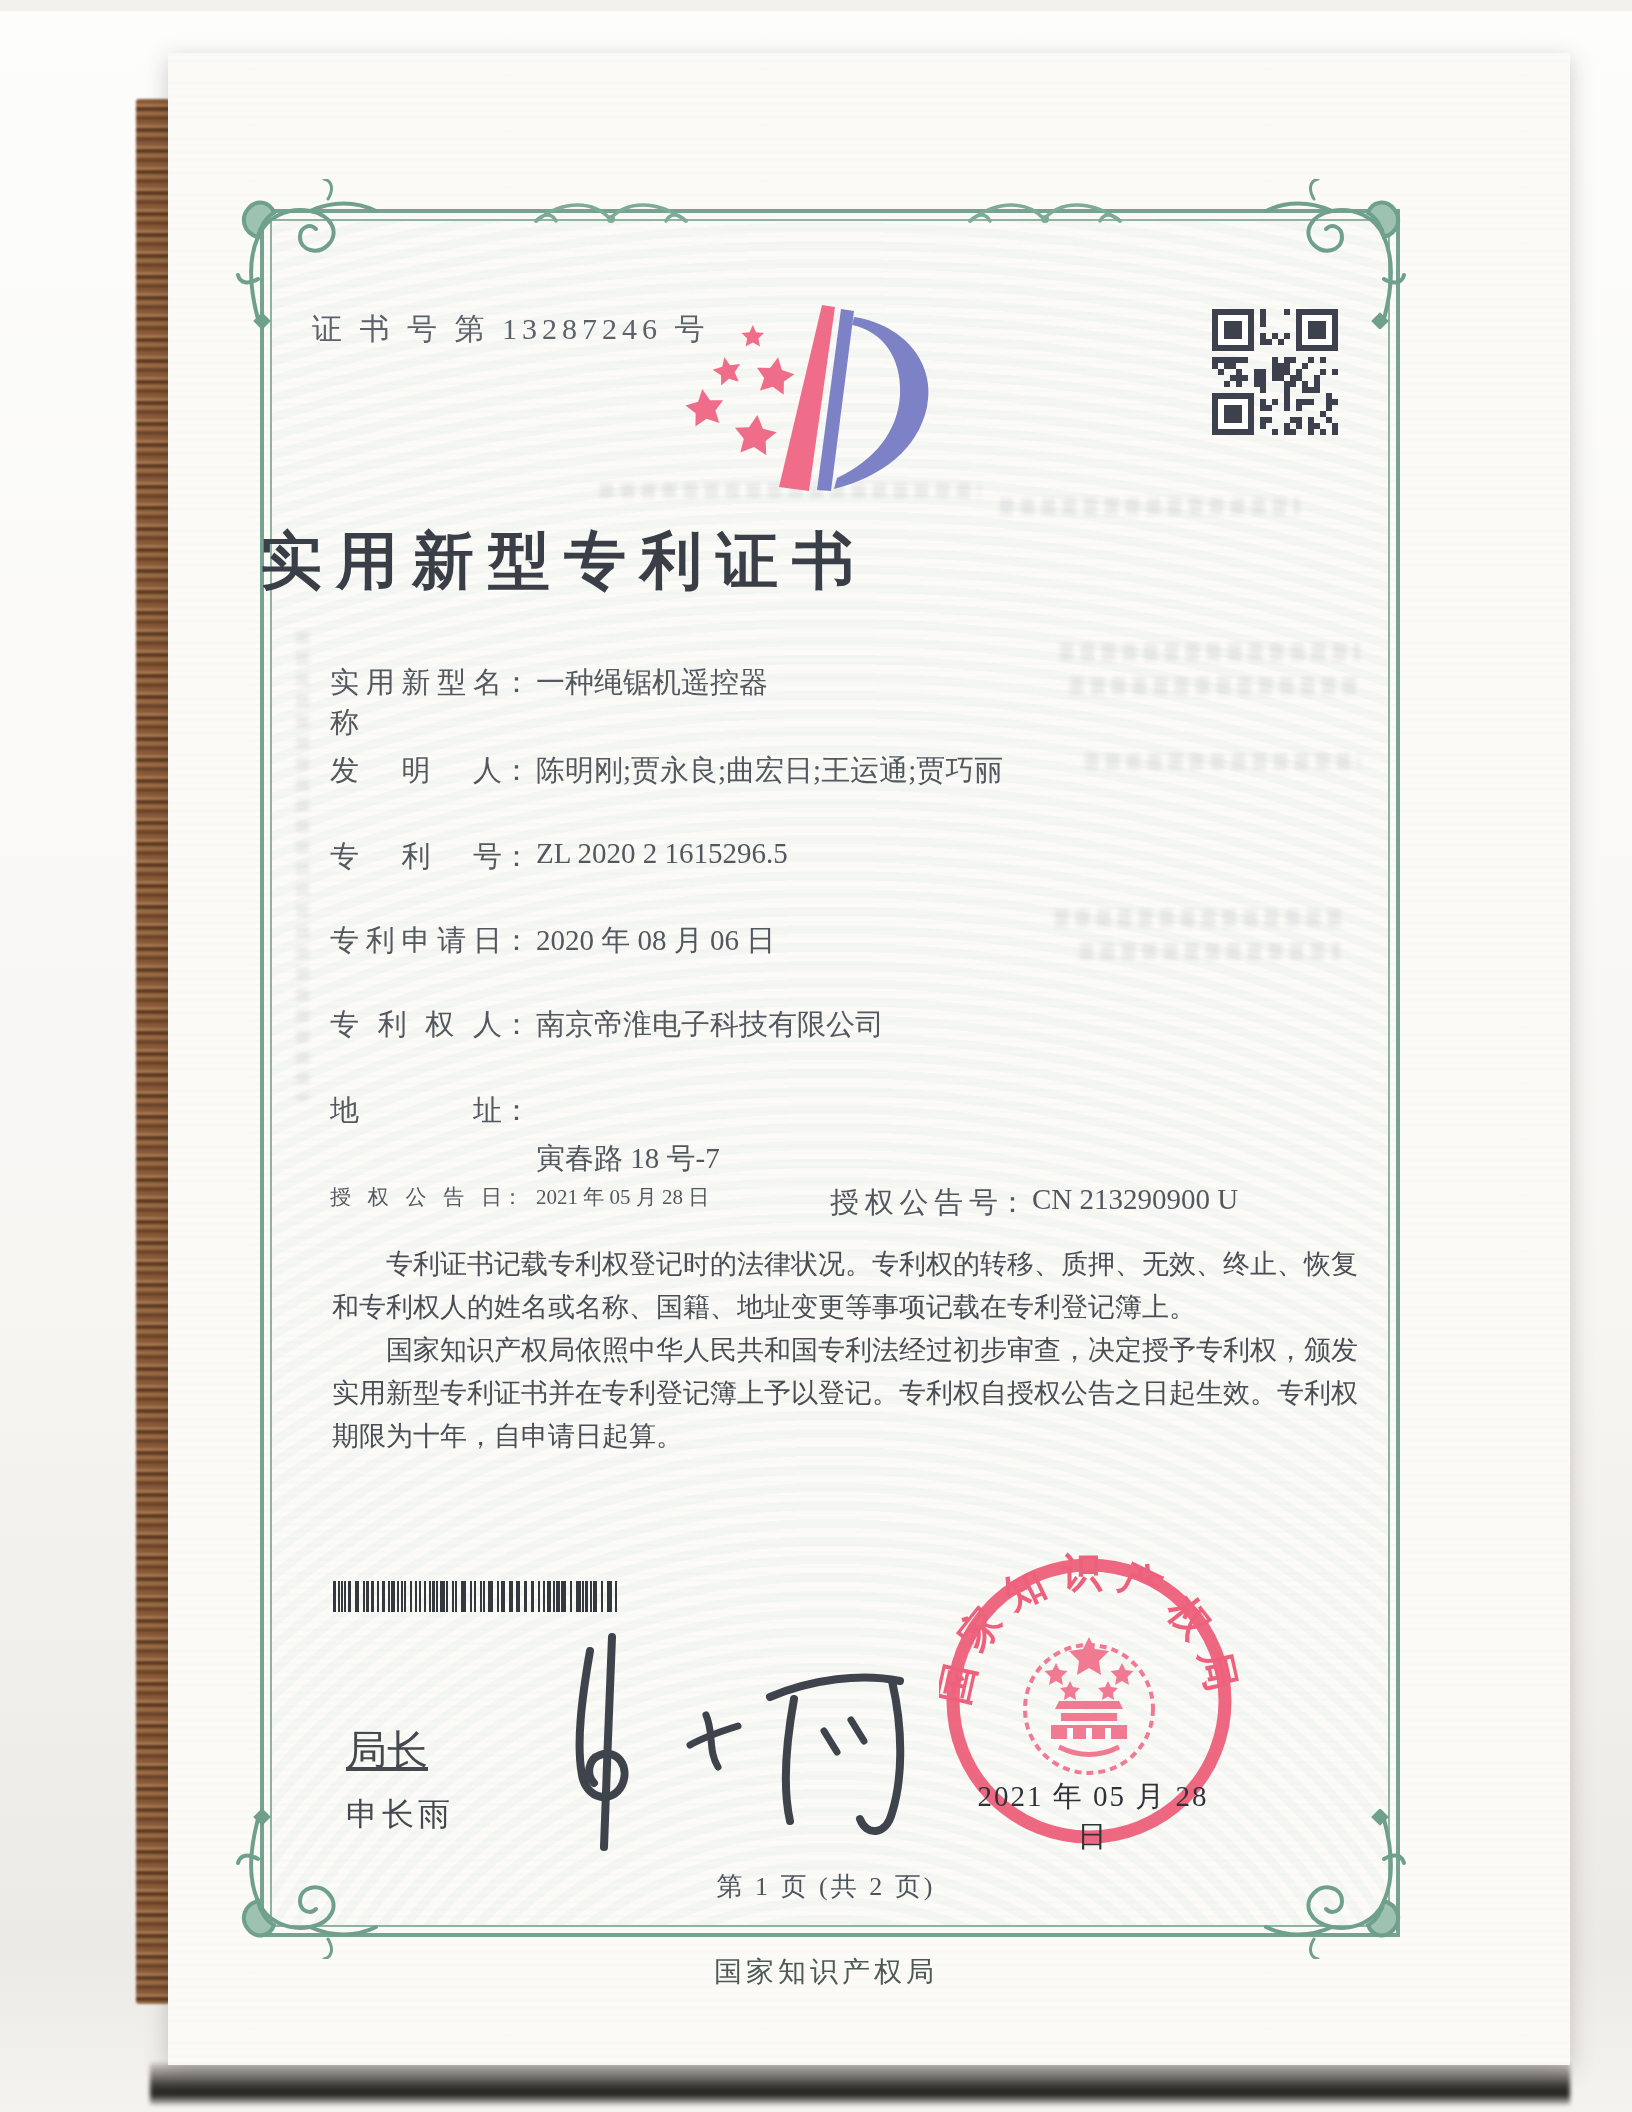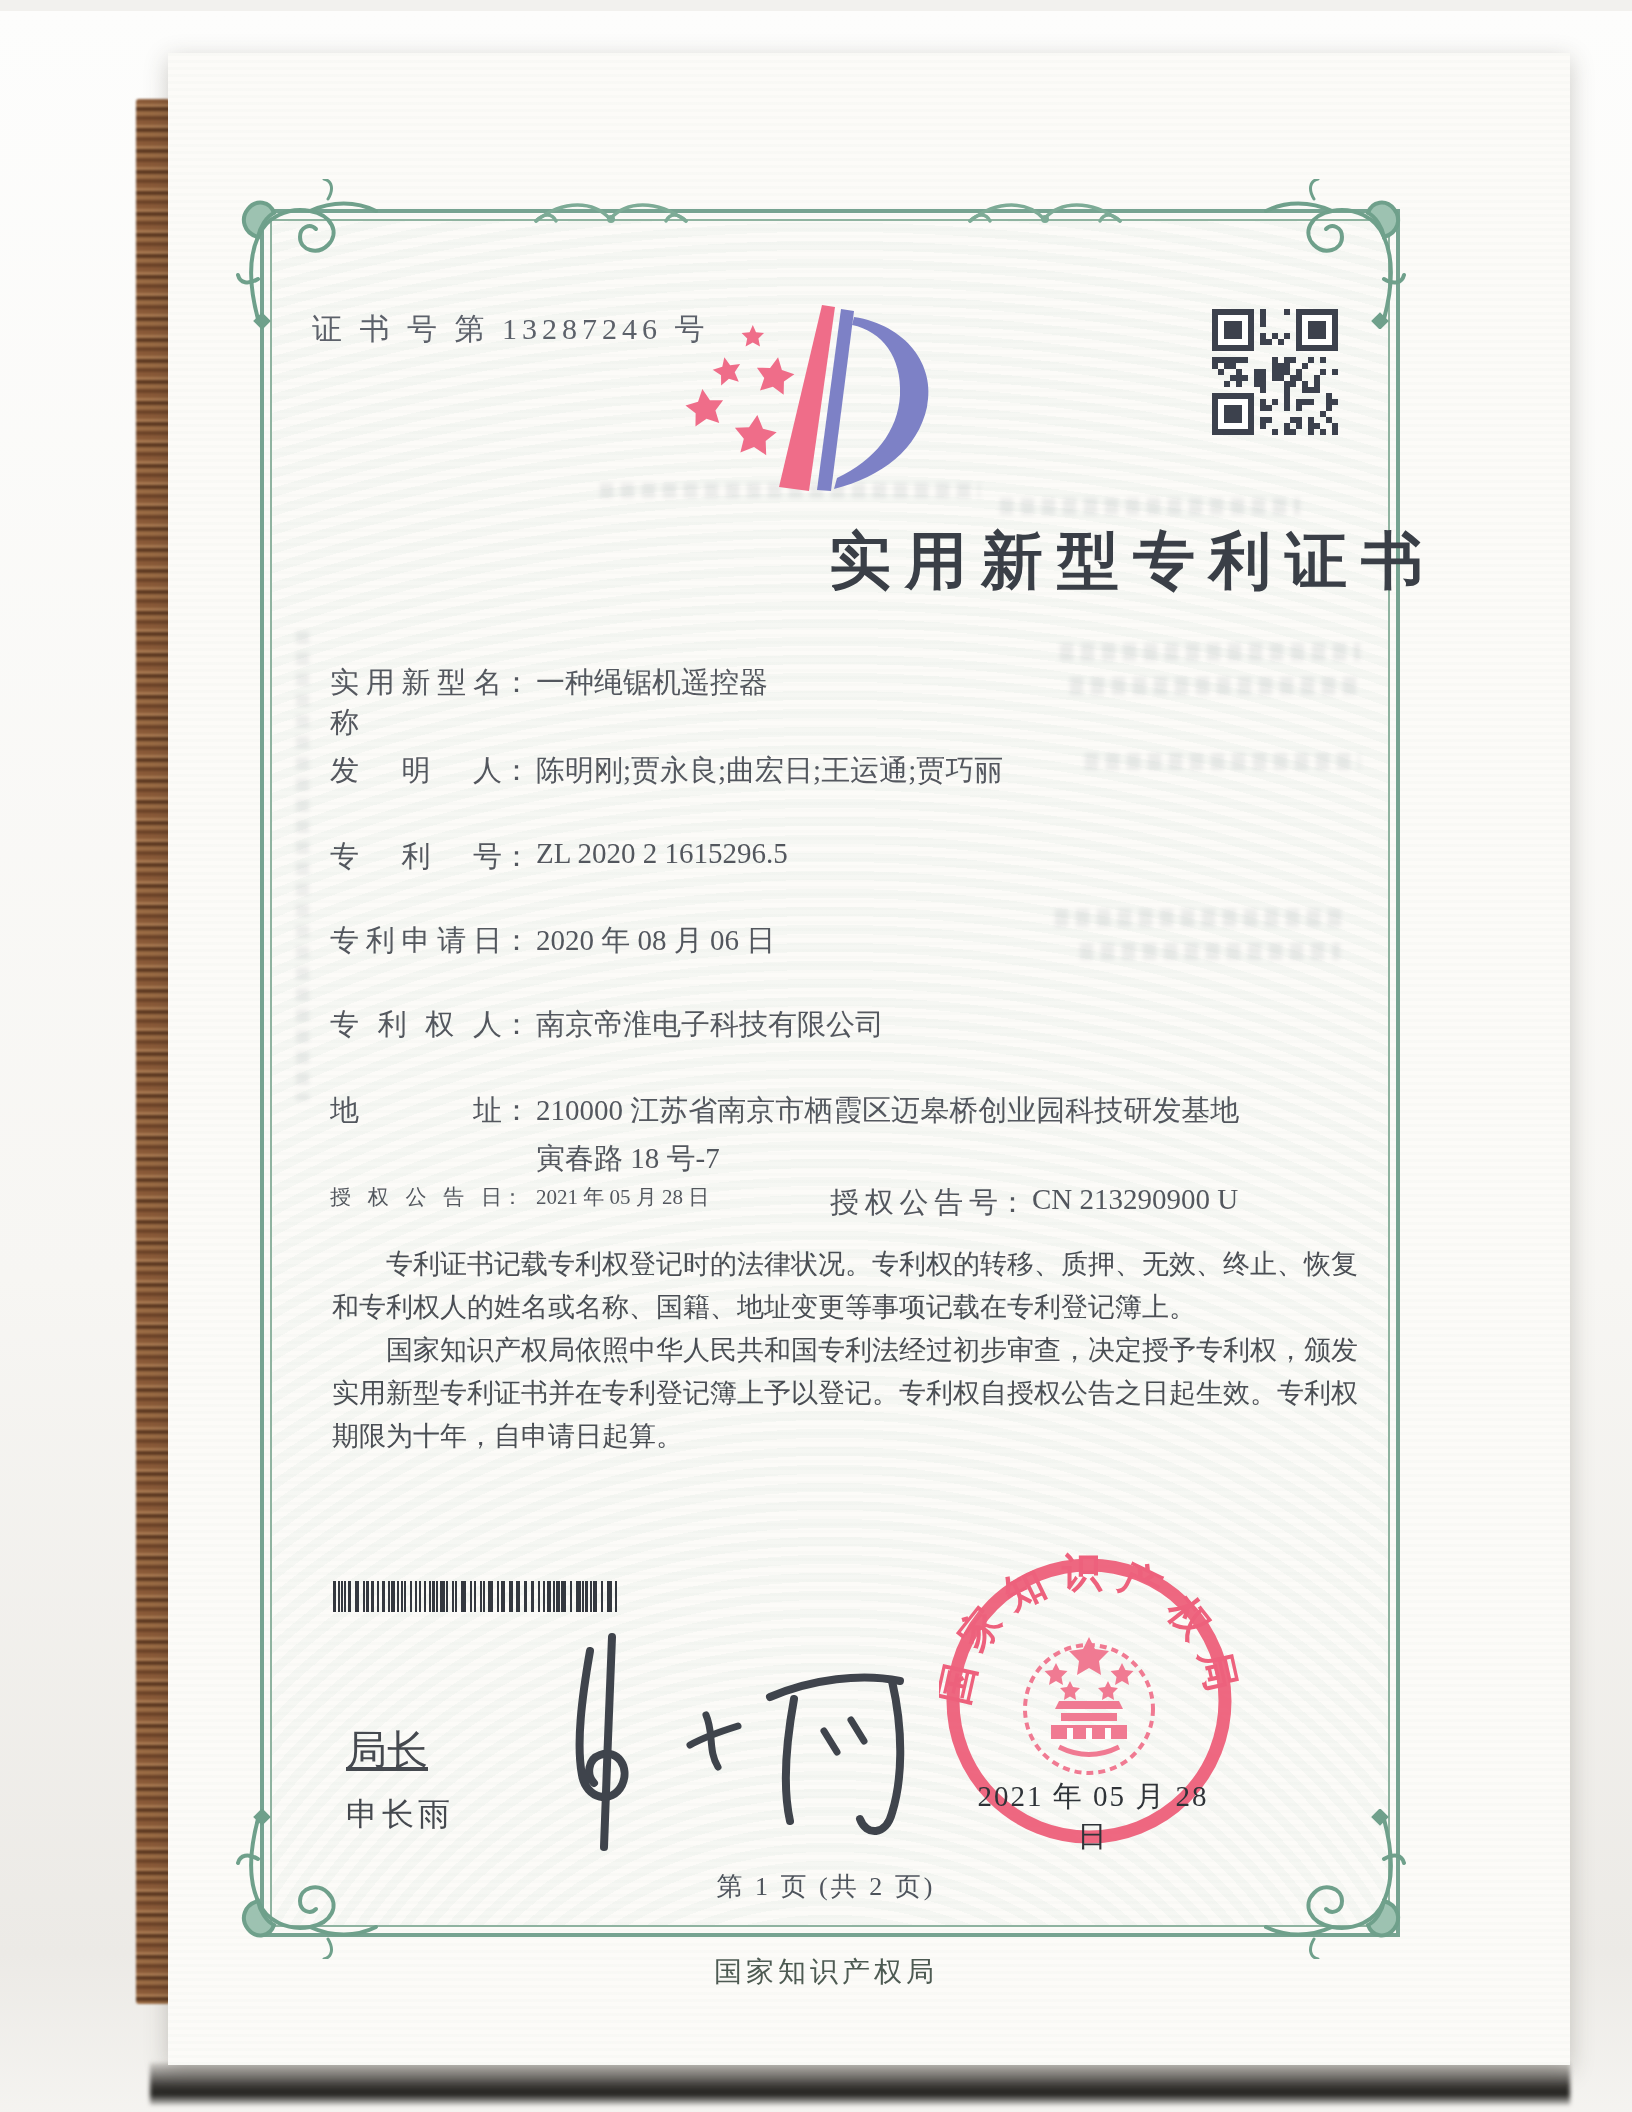--- a/index.html
+++ b/index.html
@@ -29,22 +29,22 @@
   .orn.bl{left:236px;top:1798px;}
   .orn.br{left:1256px;top:1798px;transform:scaleX(-1);}
   .orn.tl{left:236px;top:168px;transform:scaleY(-1);}
   .orn.tr{left:1256px;top:168px;transform:scale(-1,-1);}
   .curl{position:absolute;width:170px;height:44px;top:178px;}
   .curl.c1{left:528px;} .curl.c2{left:962px;}
   
   .cert-number{position:absolute;left:312px;top:298px;font-size:30px;color:#5c616a;letter-spacing:5px;}
   .logo{position:absolute;left:676px;top:282px;width:272px;height:205px;}
   .qr{position:absolute;left:1206px;top:292px;width:138px;height:138px;}
-  .title{position:absolute;left:260px;top:508px;width:1132px;text-align:right;
-      font-size:62px;font-weight:600;color:#3a3f47;letter-spacing:14px;padding-left:45px;}
+  .title{position:absolute;left:260px;top:508px;width:1132px;text-align:left;
+      font-size:62px;font-weight:600;color:#3a3f47;letter-spacing:14px;}
   .field-row{position:absolute;left:330px;width:1040px;font-size:29px;color:#53575e;display:flex;}
   .flabel{display:inline-block;width:172px;text-align:justify;text-align-last:justify;}
   .colon{display:inline-block;width:34px;}
   .fvalue{flex:1;}
   .addr2{position:absolute;left:536px;font-size:29px;color:#53575e;}
   .grant-left{position:absolute;left:330px;font-size:21px;color:#53575e;display:flex;width:520px;}
   .grant-right{position:absolute;left:830px;font-size:29px;color:#53575e;display:flex;width:540px;justify-content:center;}
   .grant-right .flabel{width:168px;}
   .paras{position:absolute;left:332px;top:1232px;width:1026px;font-size:27px;line-height:43px;
       color:#4a4e54;text-align:justify;}
@@ -274,21 +274,20 @@
       <span class="fvalue">2020 年 08 月 06 日</span>
   </div>
   <div class="field-row" style="top:994px">
     <span class="flabel">专利权人</span>
       <span class="colon">：</span>
       <span class="fvalue">南京帝淮电子科技有限公司</span>
   </div>
   <div class="field-row" style="top:1080px">
     <span class="flabel">地址</span>
       <span class="colon">：</span>
-      <span class="fvalue">210000 江苏省南京市栖霞区迈皋桥创业园科技研发基地</span>
   </div>
   <div class="addr2" style="top:1128px">寅春路 18 号-7</div>
 
   <div class="grant-left" style="top:1172px">
     <span class="flabel">授权公告日</span>
       <span class="colon">：</span>
       <span class="fvalue">2021 年 05 月 28 日</span>
   </div>
   <div class="grant-right" style="top:1172px">
     <span class="flabel">授权公告号</span>

